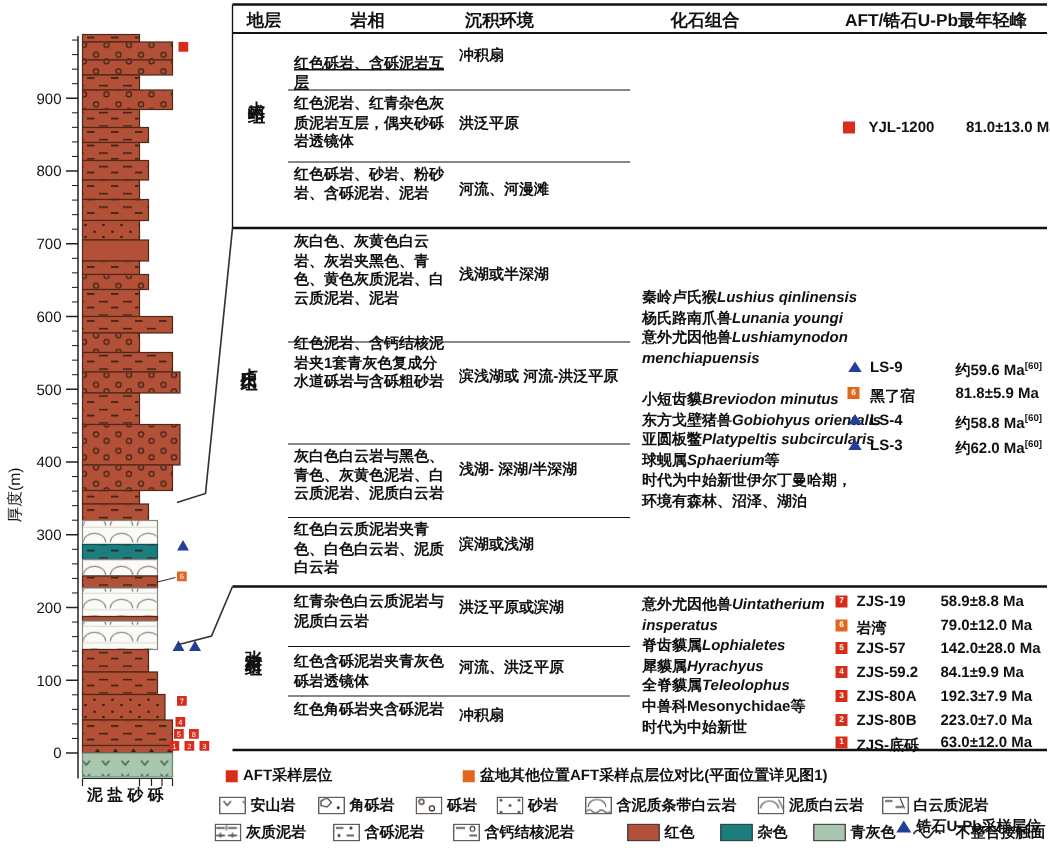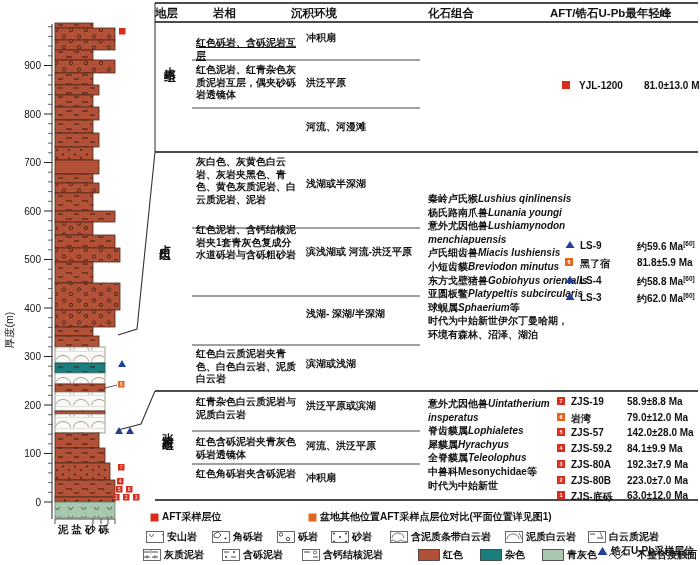--- a/index.html
+++ b/index.html
@@ -1,19 +1,19 @@
 <!DOCTYPE html>
 <html><head>
 <meta charset="utf-8">
 <style>
   html,body{margin:0;padding:0;background:#ffffff;}
   body{font-family:"Liberation Sans","DejaVu Sans",sans-serif;color:#111;}
   #stage{position:relative;width:700px;height:565px;background:#fff;overflow:hidden;}
   #fig{position:absolute;left:0;top:0;}
-  .hdr{position:absolute;font-size:11.5px;font-weight:bold;white-space:nowrap;}
+  .hdr{position:absolute;font-size:11.5px;font-weight:bold;text-align:center;white-space:nowrap;}
   .fmlabel{position:absolute;writing-mode:vertical-rl;text-orientation:upright;font-size:11.5px;font-weight:bold;letter-spacing:2px;}
   .lith,.env{position:absolute;font-size:10px;font-weight:bold;line-height:12.5px;}
   .fossil{position:absolute;font-size:10px;font-weight:bold;white-space:nowrap;line-height:13px;}
   .it{font-style:italic;}
   .s-id,.s-age{position:absolute;font-size:10px;font-weight:bold;white-space:nowrap;}
   .s-sq{position:absolute;width:8px;height:8px;font-size:5.5px;color:#fff;text-align:center;line-height:8px;font-weight:bold;}
   .s-ic{position:absolute;line-height:0;}
   sup{font-size:6.5px;}
   .lg{position:absolute;display:flex;align-items:center;gap:3px;font-size:10px;font-weight:bold;white-space:nowrap;}
   #axis-label{position:absolute;left:-25px;top:323px;width:70px;height:14px;text-align:center;transform:rotate(-90deg);font-size:10.5px;}
@@ -266,39 +266,40 @@
   <div class="hdr" style="left:550px;top:6px;width:148px;">AFT/锆石U-Pb最年轻峰</div>
 
   <div class="fmlabel" style="left:162px;top:58px;">大峪组</div>
   <div class="fmlabel" style="left:157px;top:236px;">卢氏组</div>
   <div class="fmlabel" style="left:160px;top:424px;">张家村组</div>
 
 <div class="lith" style="position: absolute; left: 196px; top: 37px; width: 104px; text-decoration: underline;">红色砾岩、含砾泥岩互层</div>
     <div class="env" style="position: absolute; left: 306px; top: 32px; width: 112px;">冲积扇</div>
     <div class="lith" style="position: absolute; left: 196px; top: 64px; width: 104px;">红色泥岩、红青杂色灰质泥岩互层，偶夹砂砾岩透镜体</div>
     <div class="env" style="position: absolute; left: 306px; top: 77px; width: 112px;">洪泛平原</div>
+    <div class="lith" style="position: absolute; left: 196px; top: 111px; width: 104px;">红色砾岩、砂岩、粉砂岩、含砾泥岩、泥岩</div>
     <div class="env" style="position: absolute; left: 306px; top: 121px; width: 112px;">河流、河漫滩</div>
     <div class="lith" style="position: absolute; left: 196px; top: 156px; width: 104px;">灰白色、灰黄色白云岩、灰岩夹黑色、青色、黄色灰质泥岩、白云质泥岩、泥岩</div>
     <div class="env" style="position: absolute; left: 306px; top: 178px; width: 112px;">浅湖或半深湖</div>
     <div class="lith" style="position: absolute; left: 196px; top: 224px; width: 104px;">红色泥岩、含钙结核泥岩夹1套青灰色复成分水道砾岩与含砾粗砂岩</div>
     <div class="env" style="position: absolute; left: 306px; top: 246px; width: 112px;">滨浅湖或 河流-洪泛平原</div>
+    <div class="lith" style="position: absolute; left: 196px; top: 299px; width: 104px;">灰白色白云岩与黑色、青色、灰黄色泥岩、白云质泥岩、泥质白云岩</div>
     <div class="env" style="position: absolute; left: 306px; top: 308px; width: 112px;">浅湖- 深湖/半深湖</div>
     <div class="lith" style="position: absolute; left: 196px; top: 348px; width: 104px; font-family: Liberation Serif, serif;">红色白云质泥岩夹青色、白色白云岩、泥质白云岩</div>
     <div class="env" style="position: absolute; left: 306px; top: 358px; width: 112px;">滨湖或浅湖</div>
     <div class="lith" style="position: absolute; left: 196px; top: 396px; width: 104px;">红青杂色白云质泥岩与泥质白云岩</div>
     <div class="env" style="position: absolute; left: 306px; top: 400px; width: 112px;">洪泛平原或滨湖</div>
     <div class="lith" style="position: absolute; left: 196px; top: 436px; width: 104px;">红色含砾泥岩夹青灰色砾岩透镜体</div>
     <div class="env" style="position: absolute; left: 306px; top: 440px; width: 112px;">河流、洪泛平原</div>
     <div class="lith" style="position: absolute; left: 196px; top: 468px; width: 104px;">红色角砾岩夹含砾泥岩</div>
     <div class="env" style="position: absolute; left: 306px; top: 472px; width: 112px;">冲积扇</div>
     <div class="fossil" style="position: absolute; left: 428px; top: 192px;"><span>秦岭卢氏猴</span><span class="it">Lushius qinlinensis</span></div>
     <div class="fossil" style="position: absolute; left: 428px; top: 205.6px;"><span>杨氏路南爪兽</span><span class="it">Lunania youngi</span></div>
     <div class="fossil" style="position: absolute; left: 428px; top: 219.2px;"><span>意外尤因他兽</span><span class="it">Lushiamynodon</span></div>
     <div class="fossil" style="position: absolute; left: 428px; top: 232.8px;"><span class="it">menchiapuensis</span></div>
-    <div class="fossil" style="position: absolute; left: 428px; top: 246.4px;"><span>卢氏细齿兽</span><span class="it">Miacis lushiensis</span></div>
     <div class="fossil" style="position: absolute; left: 428px; top: 260px;"><span>小短齿貘</span><span class="it">Breviodon minutus</span></div>
     <div class="fossil" style="position: absolute; left: 428px; top: 273.6px;"><span>东方戈壁猪兽</span><span class="it">Gobiohyus orientalis</span></div>
     <div class="fossil" style="position: absolute; left: 428px; top: 287.2px;"><span>亚圆板鳖</span><span class="it">Platypeltis subcircularis</span></div>
     <div class="fossil" style="position: absolute; left: 428px; top: 300.8px;"><span>球蚬属</span><span class="it">Sphaerium</span><span>等</span></div>
     <div class="fossil" style="position: absolute; left: 428px; top: 314.4px;"><span>时代为中始新世伊尔丁曼哈期，</span></div>
     <div class="fossil" style="position: absolute; left: 428px; top: 328px;"><span>环境有森林、沼泽、湖泊</span></div>
     <div class="fossil" style="position: absolute; left: 428px; top: 397px;"><span>意外尤因他兽</span><span class="it">Uintatherium</span></div>
     <div class="fossil" style="position: absolute; left: 428px; top: 410.6px;"><span class="it">insperatus</span></div>
     <div class="fossil" style="position: absolute; left: 428px; top: 424.2px;"><span>脊齿貘属</span><span class="it">Lophialetes</span></div>
     <div class="fossil" style="position: absolute; left: 428px; top: 437.8px;"><span>犀貘属</span><span class="it">Hyrachyus</span></div>

